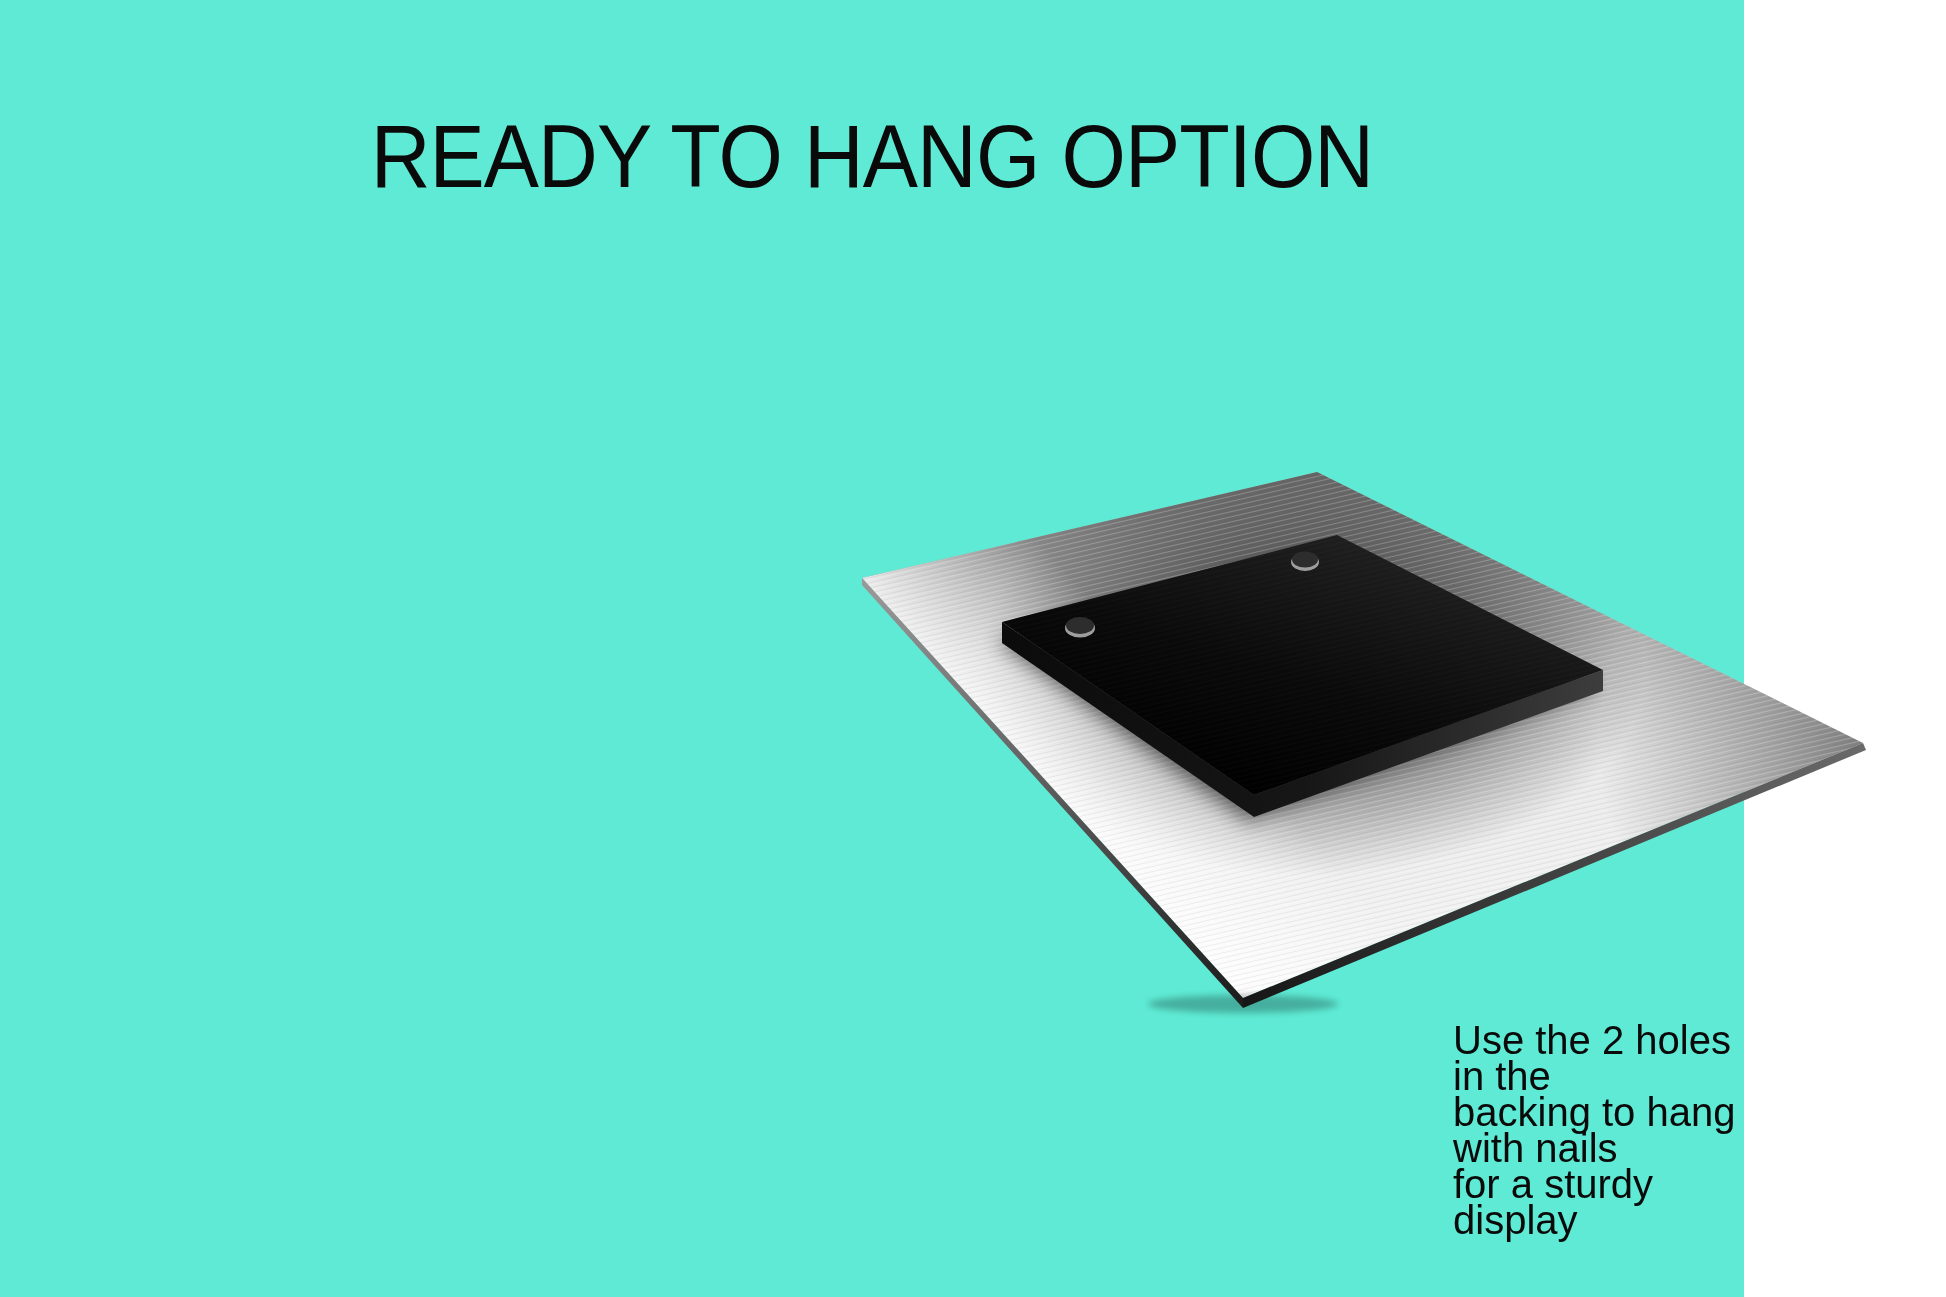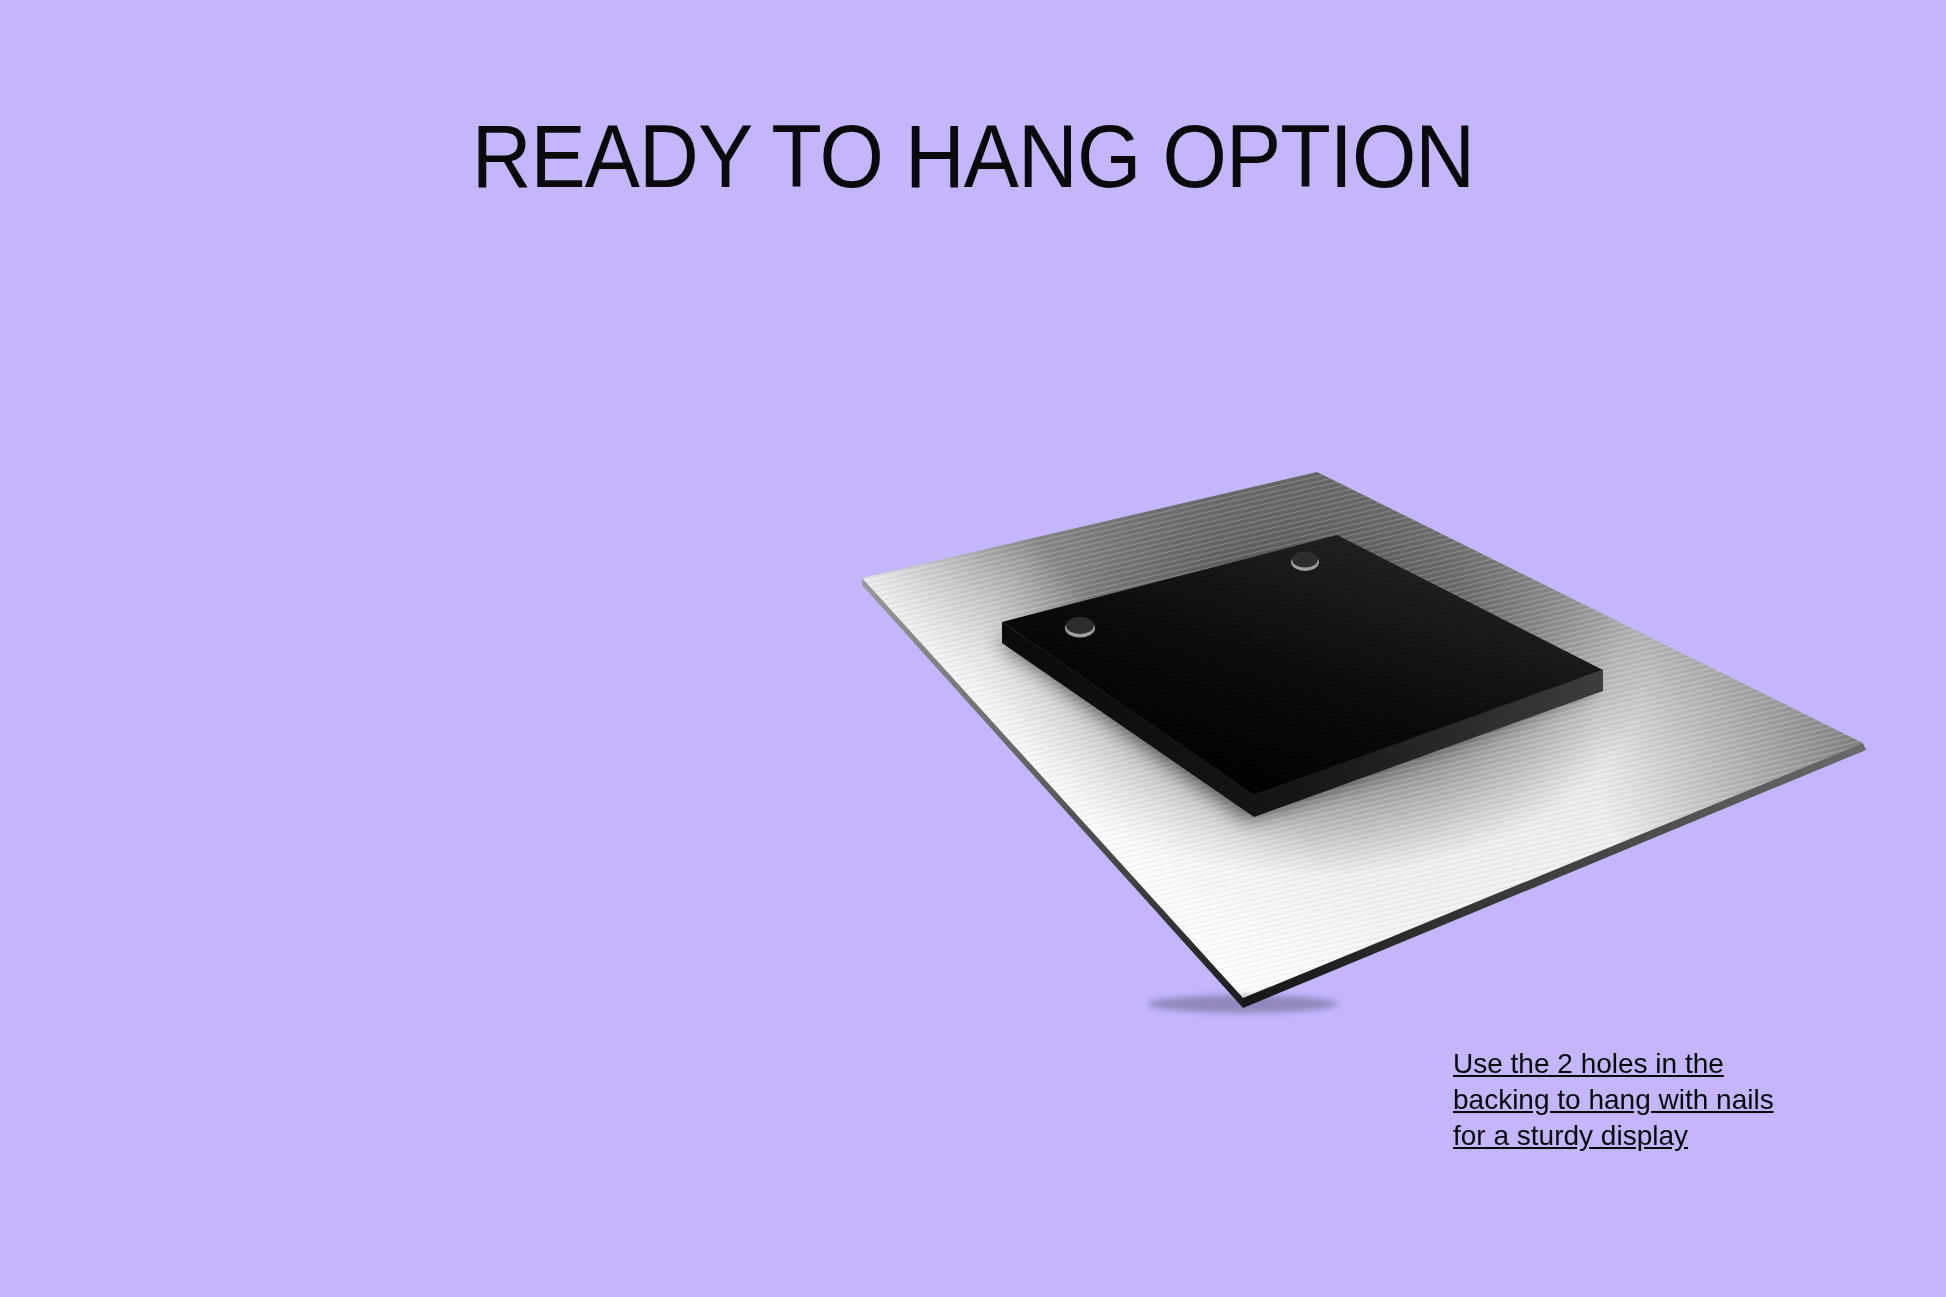--- a/index.html
+++ b/index.html
@@ -3,21 +3,21 @@
 <meta charset="utf-8">
 <style>
   * { margin: 0; padding: 0; box-sizing: border-box; }
   html, body {
     width: 1946px; height: 1297px;
     background: #ffffff;
     overflow: hidden;
     font-family: "Liberation Sans", "DejaVu Sans", sans-serif;
     color: #000000;
   }
-  .slide { position: relative; width: 1946px; height: 1297px; background: #c4b5fd; }
+  .slide { position: relative; width: 1744px; height: 1297px; background: #5eead4; }
 
   .page-title {
     position: absolute;
     top: 112px; left: 0; right: 0;
     text-align: center;
     font-size: 89px;
     font-weight: 400;
     line-height: 89px;
     white-space: nowrap;
     color: #0a0a0a;
@@ -33,26 +33,25 @@
     position: absolute;
     left: 218px; top: 341px;
     font-size: 47px;
     line-height: 59.5px;
     white-space: pre-line;
     color: #0a0a0a;
   }
 
   .caption {
     position: absolute;
-    left: 1453px; top: 1046px;
-    font-size: 28px;
+    left: 1453px; top: 1022px;
+    font-size: 40px;
     line-height: 36px;
     white-space: pre-line;
     color: #0a0a0a;
-    text-decoration: underline;
   }
 
   .illustration {
     position: absolute;
     left: 840px; top: 450px;
     width: 1070px; height: 575px;
   }
 </style>
 </head>
 <body>

